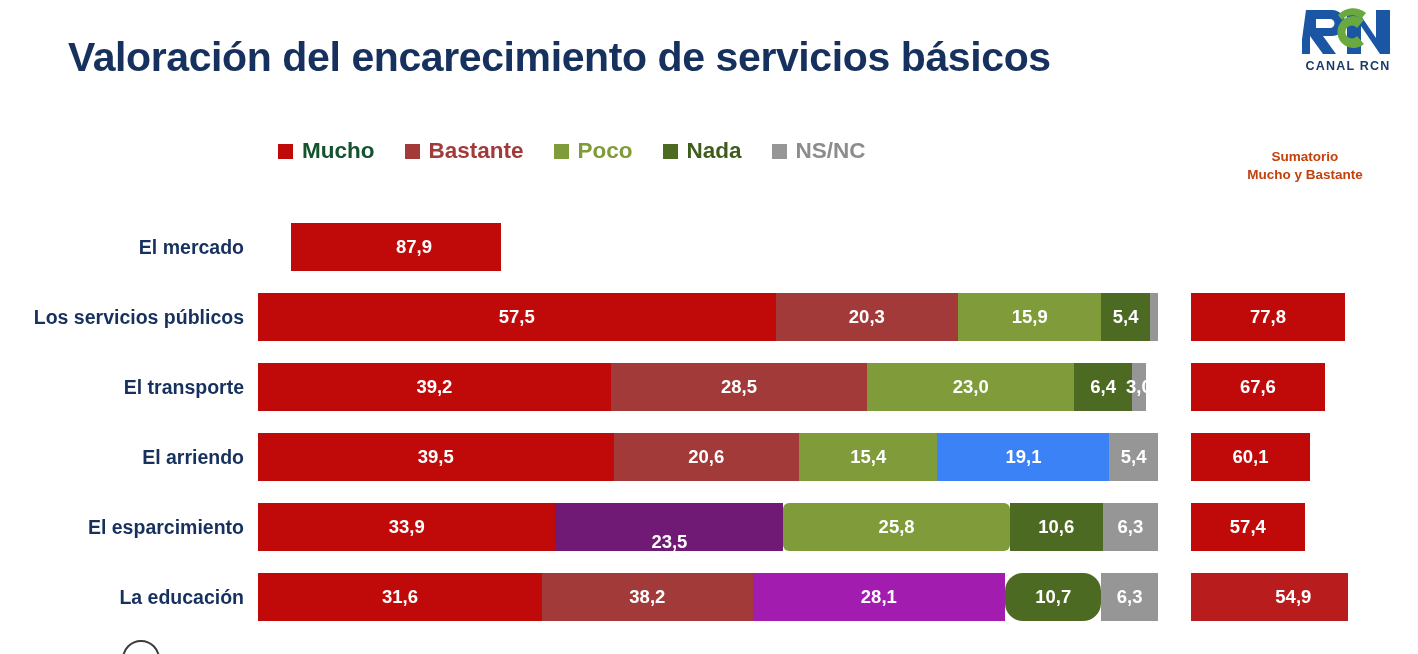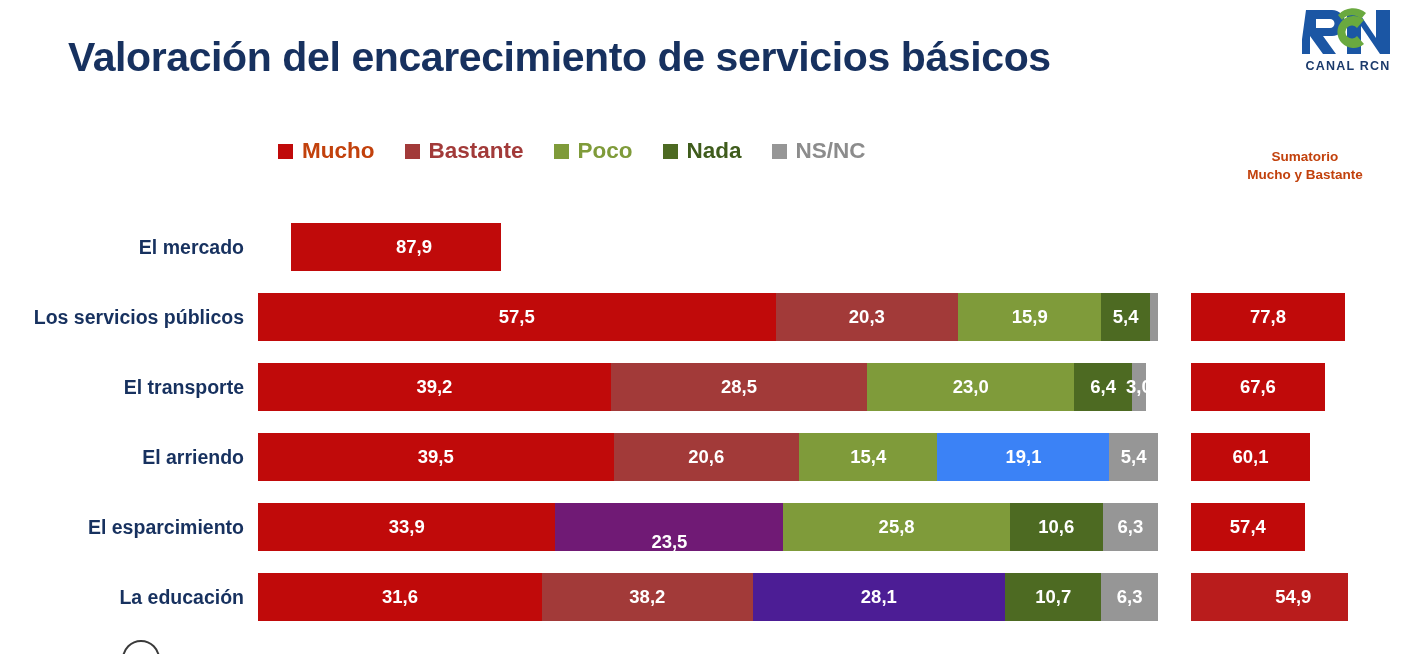--- a/index.html
+++ b/index.html
@@ -186,21 +186,21 @@
     <path d="M36 9 a20 20 0 0 1 28 -2 l-5 6 a13 13 0 0 0 -19 1 z" fill="#6aa93f"></path>
   </svg>
   <span class="logo-text">CANAL RCN</span>
 </div>
 
 <div class="title">Valoración del encarecimiento de servicios básicos</div>
 
 <div class="legend">
   <div class="legend-item">
     <span class="legend-swatch" style="background:#C00A0A"></span>
-    <span class="legend-label" style="color:#c2410c">Mucho</span>
+    <span class="legend-label" style="color:#14532d">Mucho</span>
   </div>
   <div class="legend-item">
     <span class="legend-swatch" style="background:#A23A39"></span>
     <span class="legend-label" style="color:#A23A39">Bastante</span>
   </div>
   <div class="legend-item">
     <span class="legend-swatch" style="background:#7F9B3A"></span>
     <span class="legend-label" style="color:#7F9B3A">Poco</span>
   </div>
   <div class="legend-item">
@@ -302,21 +302,21 @@
     </div>
     <div class="row">
       <div class="cat-label">El esparcimiento</div>
       <div class="bar-area">
         <div class="seg" style="background: rgb(192, 10, 10); width: 305.1px;">
           <span class="seg-label">33,9</span>
         </div>
         <div class="seg" style="background: #701a75; width: 234px; align-items: flex-end;">
           <span class="seg-label">23,5</span>
         </div>
-        <div class="seg" style="background: rgb(127, 155, 58); width: 232.2px;">
+        <div class="seg" style="background: rgb(127, 155, 58); width: 232.2px; border-radius: 6px;">
           <span class="seg-label">25,8</span>
         </div>
         <div class="seg" style="background: rgb(77, 106, 34); width: 95.4px;">
           <span class="seg-label">10,6</span>
         </div>
         <div class="seg" style="background: rgb(150, 150, 150); width: 56.7px;">
           <span class="seg-label">6,3</span>
         </div>
       </div>
       <div class="sum-cell">
@@ -327,24 +327,24 @@
     </div>
     <div class="row">
       <div class="cat-label">La educación</div>
       <div class="bar-area">
         <div class="seg" style="background: rgb(192, 10, 10); width: 284.4px;">
           <span class="seg-label">31,6</span>
         </div>
         <div class="seg" style="background: rgb(162, 58, 57); width: 210.6px;">
           <span class="seg-label">38,2</span>
         </div>
-        <div class="seg" style="background: #4c1d95; width: 252.9px;">
+        <div class="seg" style="background: #a21caf; width: 252.9px;">
           <span class="seg-label">28,1</span>
         </div>
-        <div class="seg" style="background: rgb(77, 106, 34); width: 96.3px;">
+        <div class="seg" style="background: rgb(77, 106, 34); width: 96.3px; border-radius: 18px;">
           <span class="seg-label">10,7</span>
         </div>
         <div class="seg" style="background: rgb(150, 150, 150); width: 56.7px;">
           <span class="seg-label">6,3</span>
         </div>
       </div>
       <div class="sum-cell">
         <div class="sum-bar" style="background: #b91c1c; width: 108.702px; padding-left: 48px;">
           <span class="sum-value">54,9</span>
         </div>

